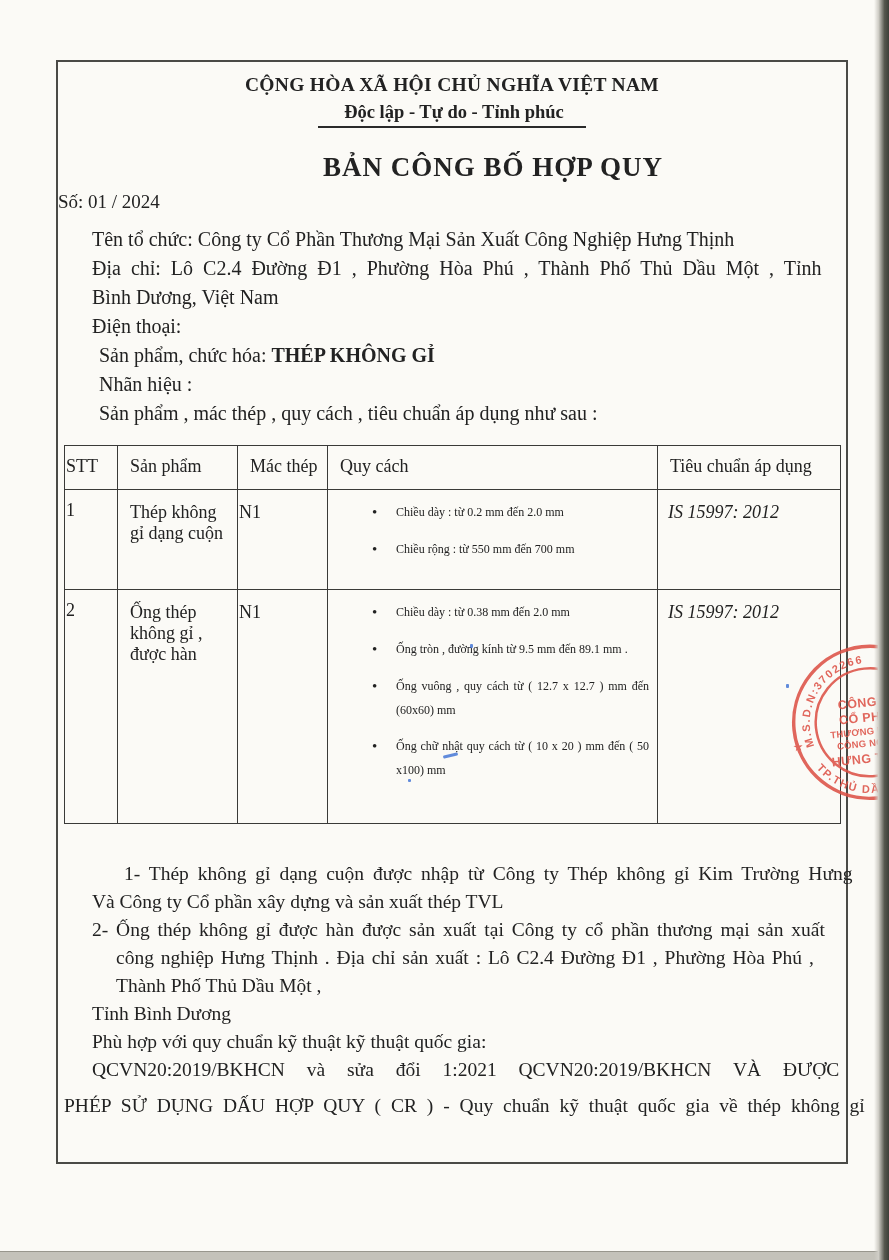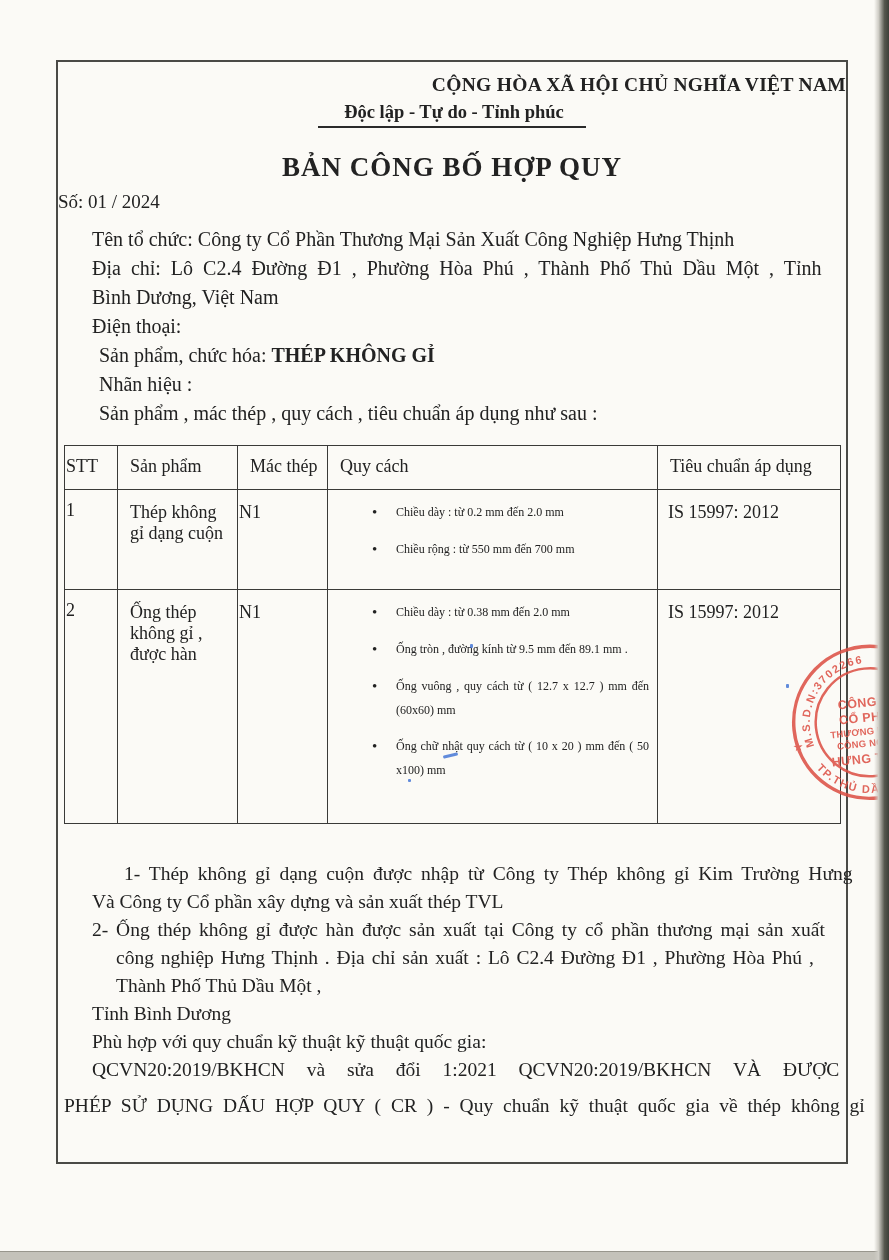--- a/index.html
+++ b/index.html
@@ -7,27 +7,27 @@
     width:889px;height:1260px;position:relative;overflow:hidden;
     background:#fbfaf6;
     font-family:"Liberation Serif","DejaVu Serif",serif;
     color:#222;
   }
   .frame{
     position:absolute;left:56px;top:60px;width:788px;height:1100px;
     border:2px solid #4a4a46;background:transparent;
   }
   
-  .nat1{position:absolute;top:12px;left:0;width:100%;text-align:right;
+  .nat1{position:absolute;top:12px;left:0;width:100%;text-align:center;
     font-weight:bold;font-size:19.5px;letter-spacing:.3px;}
   .nat2-wrap{position:absolute;top:40px;left:0;width:100%;text-align:center;}
   .nat2{display:inline-block;font-weight:bold;font-size:18.5px;
     border-bottom:2px solid #2a2a2a;padding:0 22px 3px 26px;}
   .doc-title{position:absolute;top:90px;left:0;width:100%;text-align:center;
-    font-weight:bold;font-size:27px;letter-spacing:1px;}
+    font-weight:bold;font-size:27px;letter-spacing:1px;padding-left:41px;}
   .doc-number{position:absolute;top:129px;left:0;width:100%;
     font-size:19px;}
   
   .org-block{position:absolute;left:34px;top:163px;width:748px;
     font-size:20px;line-height:29px;}
   .org-block .line{white-space:nowrap;}
   .indent{padding-left:7px;}
   .ws5{word-spacing:5px;}
   .ws4{word-spacing:4px;margin-left:32px;}
   .ws3{word-spacing:3px;}
@@ -44,21 +44,21 @@
     font-weight:normal;text-align:left;
   }
   tr.thead{height:44px;}
   tr.row1{height:100px;}
   tr.row2{height:234px;}
   .th-pad{padding:10px 4px 0 12px;}
   .c-stt{text-align:center;padding-top:10px;}
   .c-prod{padding:12px 8px 0 12px;text-align:justify;}
   .c-grade{text-align:center;padding-top:12px;}
   .c-spec{padding:10px 8px 0 44px;}
-  .c-std{padding:12px 4px 8px 10px;}
+  .c-std{padding:12px 4px 8px 10px;font-style:italic;}
   .spec{display:flex;margin-bottom:12px;font-size:12px;line-height:24px;}
   .spec .blt{width:24px;flex:none;}
   .spec .blt::before{content:"•";font-size:15px;}
   .spec .sptx{flex:1;text-align:justify;}
   
   .notes{position:absolute;left:34px;top:798px;width:748px;
     font-size:19.5px;line-height:28px;}
   .notes .nline{white-space:nowrap;}
   .nindent{padding-left:24px;}
   .outdent{margin-left:-28px;margin-top:8px;}

